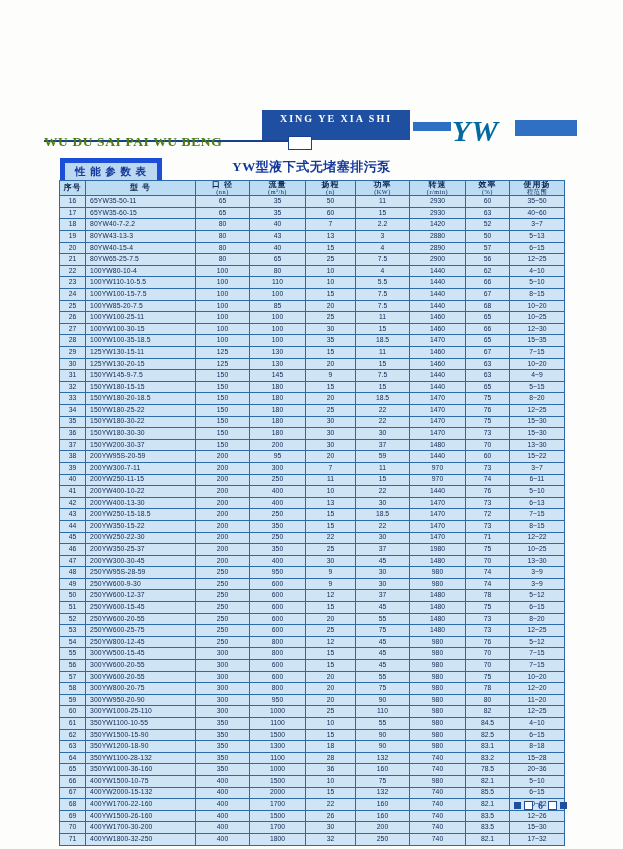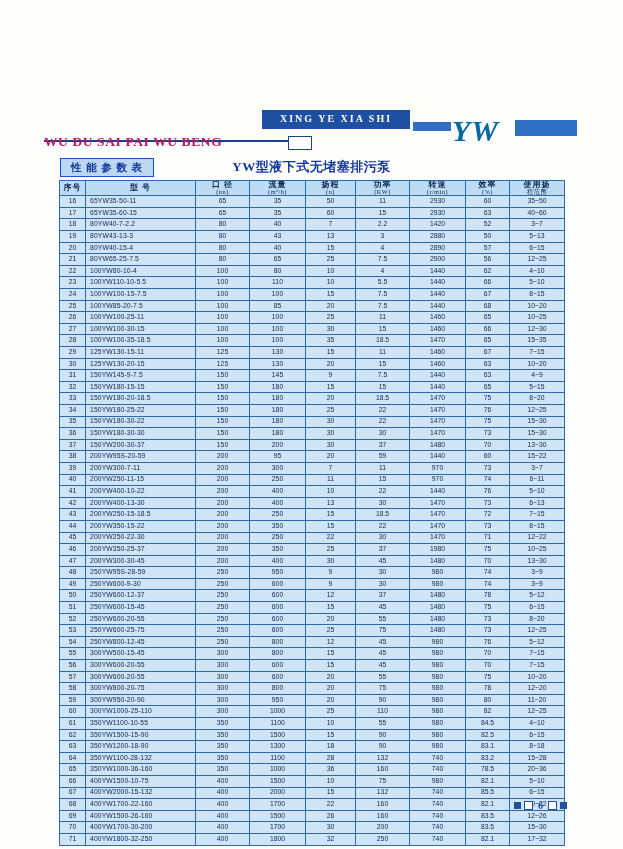--- a/index.html
+++ b/index.html
@@ -37,42 +37,42 @@
     top: 88px;
     width: 268px;
     height: 2px;
     background: #1b3f8f;
   }
   .hdr-cn-band {
     position: absolute;
     left: 262px;
     top: 58px;
     width: 148px;
-    height: 19px;
+    height: 30px;
     background: #1e4fa0;
   }
   .hdr-cn-band span {
     display: block;
     text-align: center;
     color: #ffffff;
     font-size: 10px;
     letter-spacing: 2px;
     line-height: 18px;
     font-family: "Liberation Serif", serif;
     font-weight: bold;
   }
   .hdr-left-title {
     position: absolute;
     left: 44px;
     top: 82px;
     font-family: "Liberation Serif", serif;
     font-weight: bold;
     font-size: 13.5px;
     letter-spacing: 0.6px;
-    color: #be185d;
+    color: #4d7c0f;
     white-space: nowrap;
   }
   .hdr-left-box {
     position: absolute;
     left: 288px;
     top: 84px;
     width: 22px;
     height: 12px;
     border: 1.5px solid #1b3f8f;
     background: #ffffff;
@@ -121,21 +121,21 @@
   }
 
   
   .section-label {
     position: absolute;
     left: 60px;
     top: 158px;
     width: 92px;
     height: 17px;
     background: #bcd8f0;
-    border: 1px solid #1d4ed8;
+    border: 5px solid #1d4ed8;
   }
   .section-label span {
     display: block;
     text-align: center;
     line-height: 17px;
     font-size: 10.5px;
     font-weight: bold;
     color: #14389a;
     font-family: "Liberation Serif", serif;
     letter-spacing: 1px;

